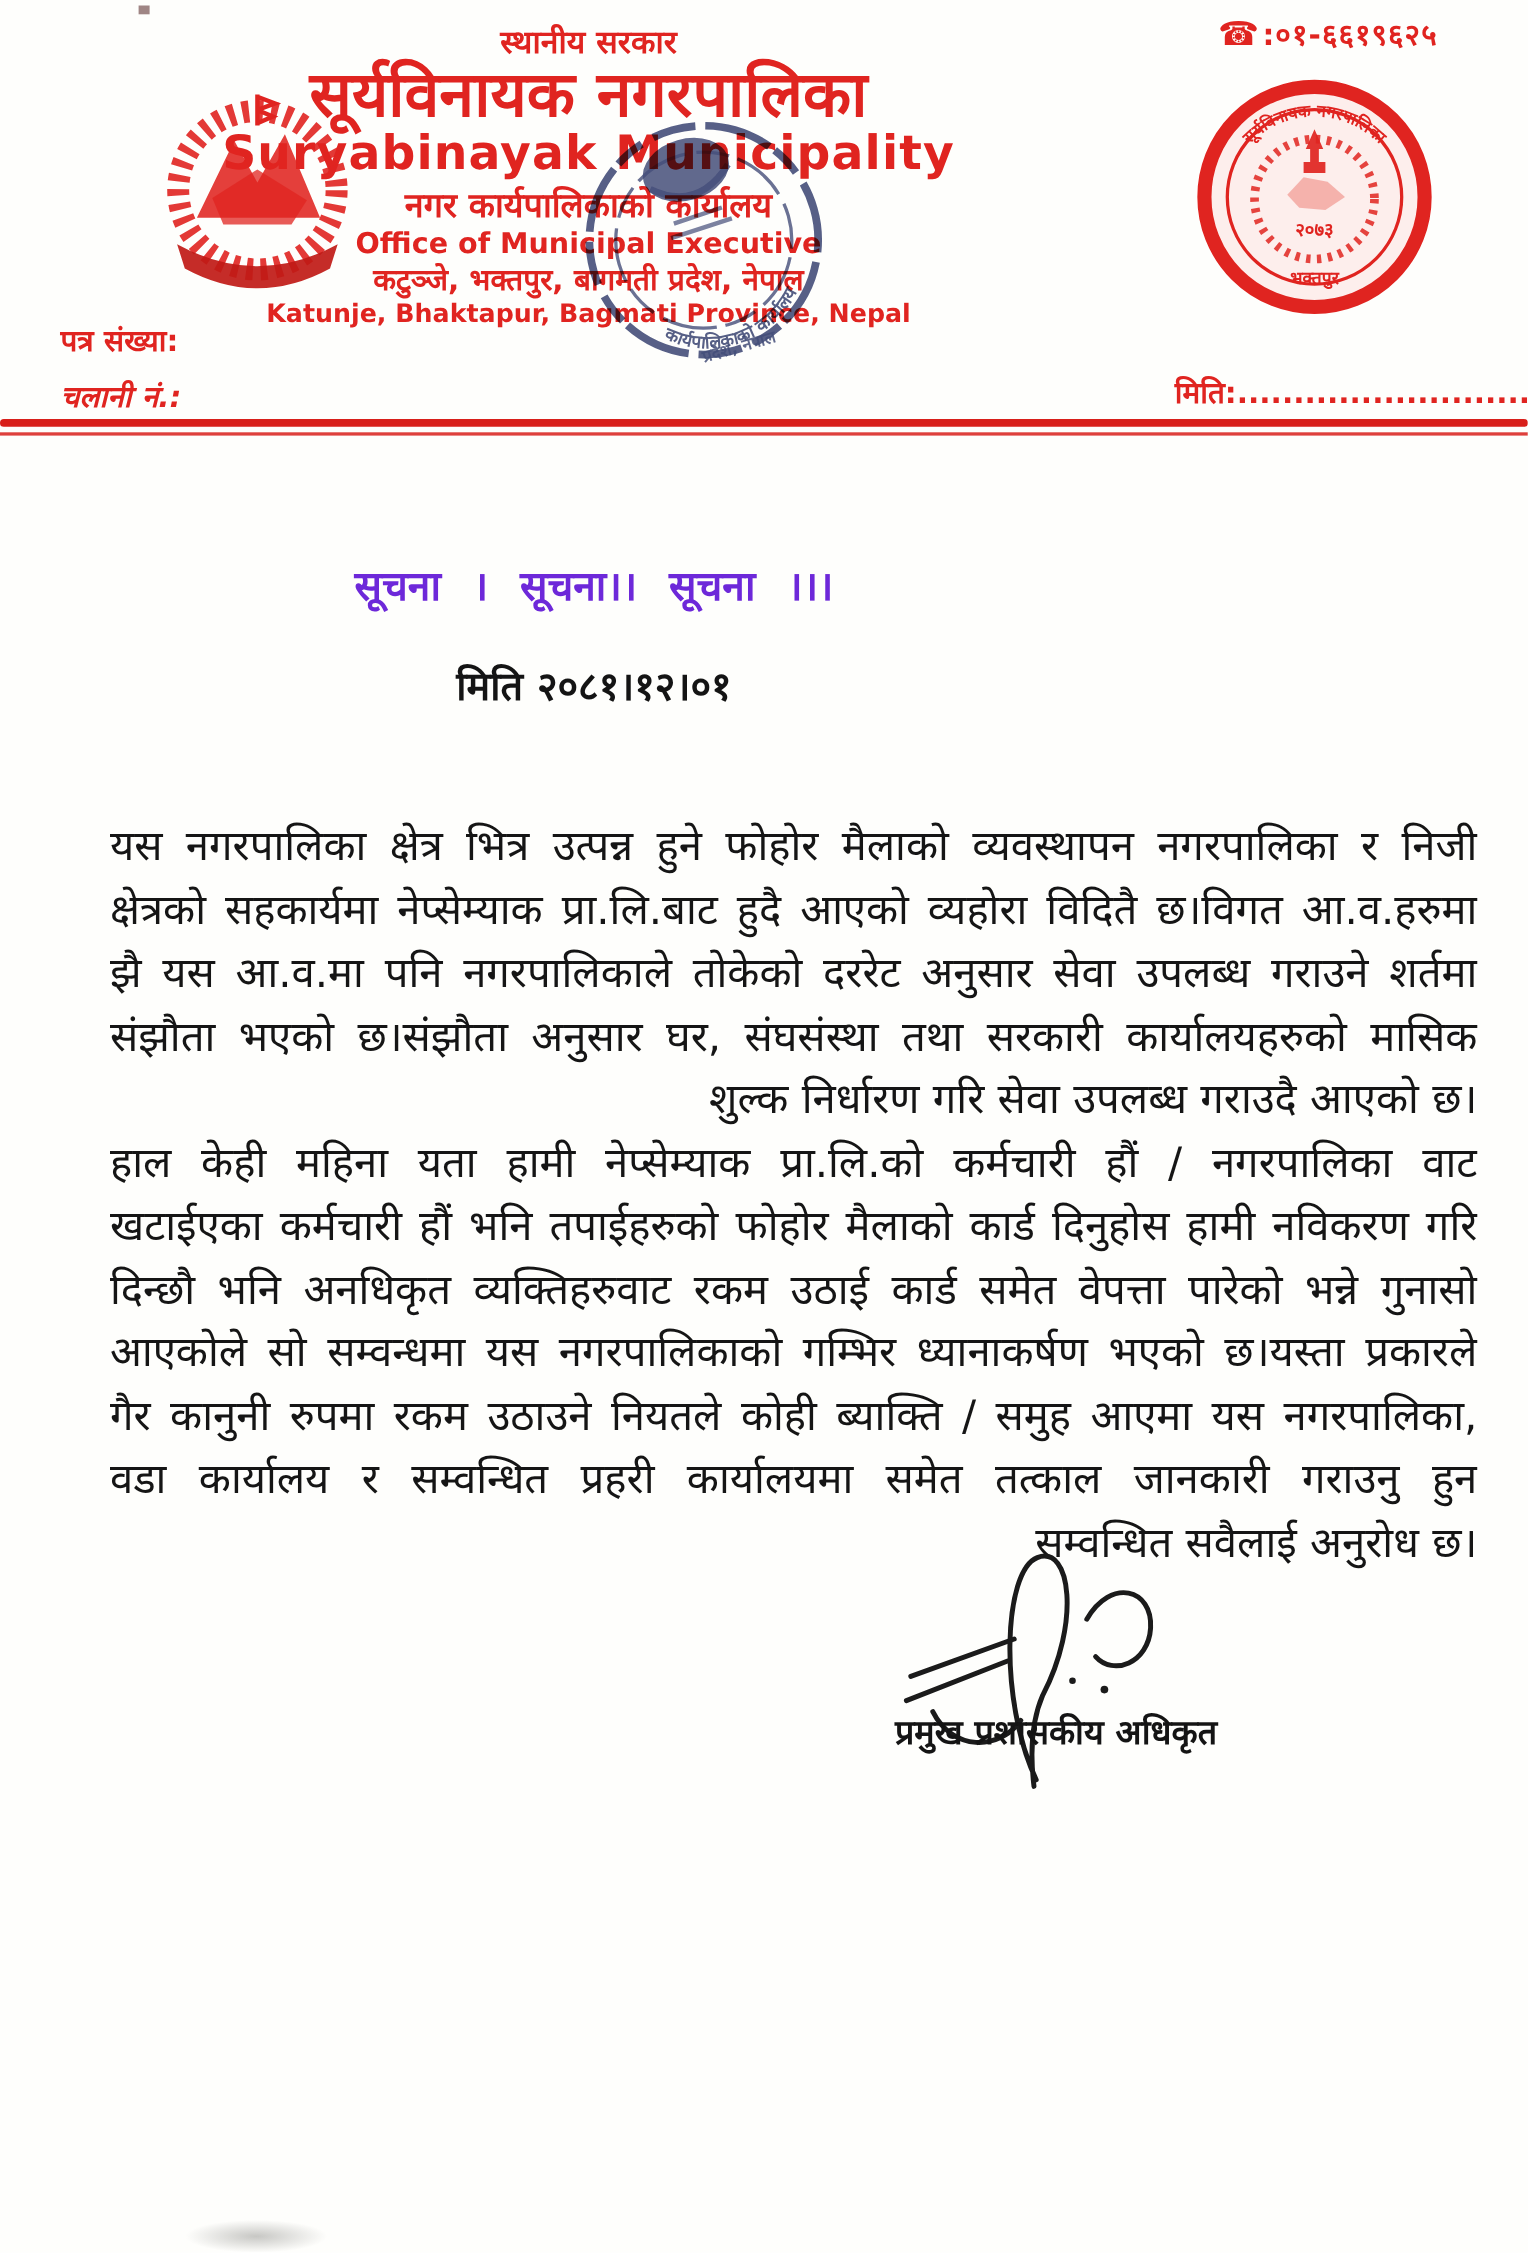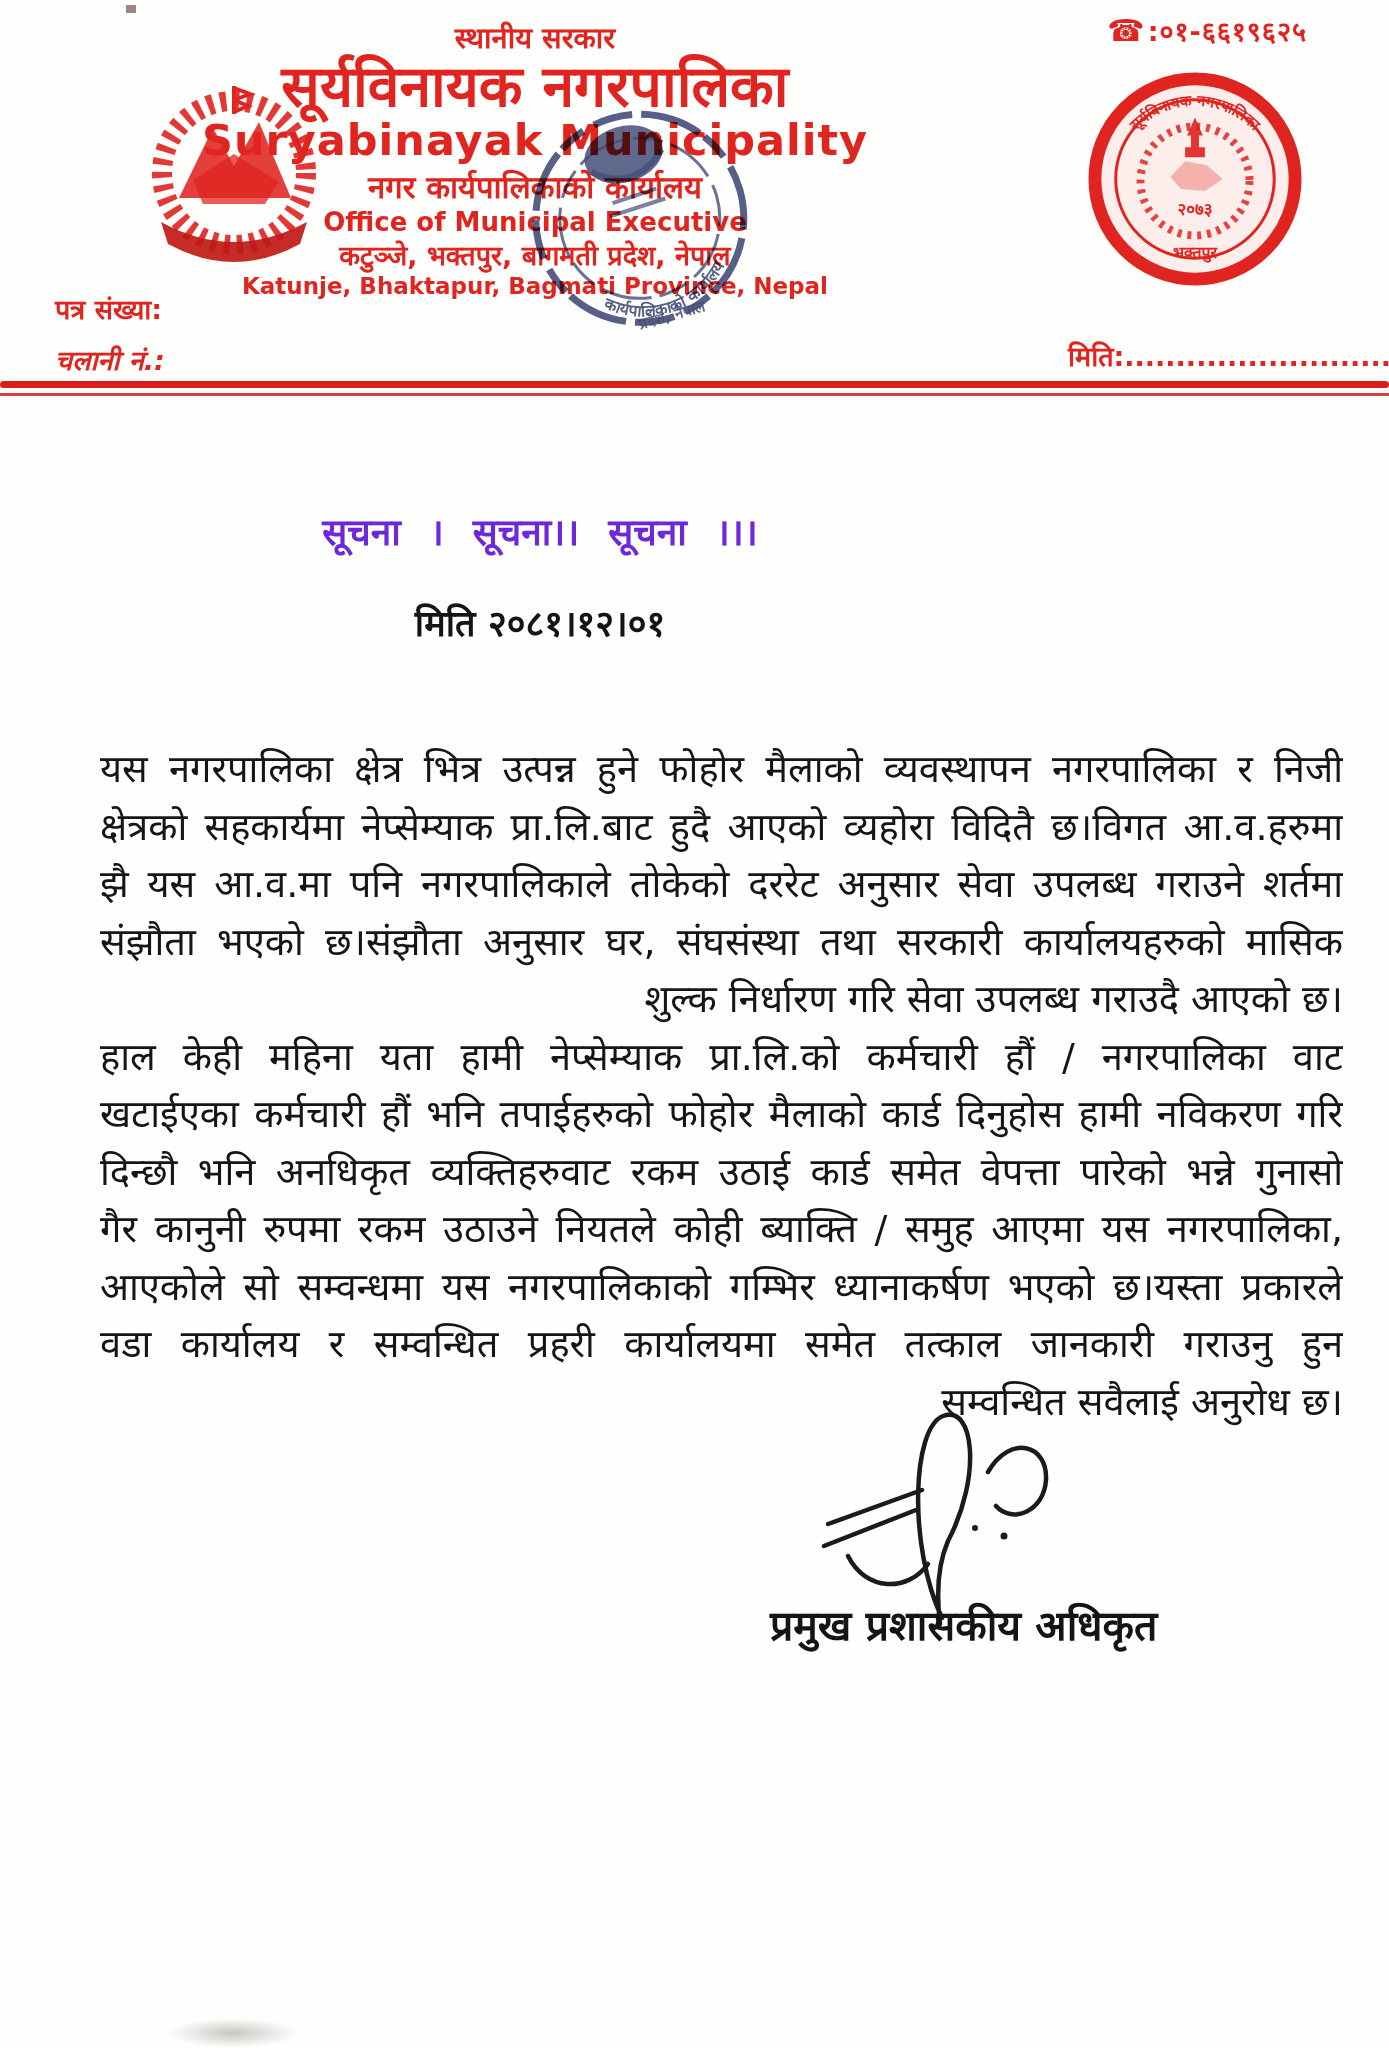--- a/index.html
+++ b/index.html
@@ -52,21 +52,21 @@
     position:absolute;left:100px;top:741px;width:1243px;
     font-size:38px;color:#151515;
   }
   .bline{display:block;height:57.5px;line-height:57.5px;white-space:nowrap;}
   .bline.full{text-align:justify;text-align-last:justify;white-space:normal;overflow:hidden;}
   .bline.end{text-align:right;}
   .sig-block{position:absolute;left:770px;top:1406px;width:380px;height:250px;}
   .sig-svg{position:absolute;left:20px;top:0;width:310px;height:245px;}
   .sig-title{
     position:absolute;left:0;top:146px;width:380px;text-align:center;
-    font-size:41px;font-weight:bold;color:#141414;white-space:nowrap;margin-top:44px;
+    font-size:31px;font-weight:bold;color:#141414;white-space:nowrap;
   }
   .smudge{position:absolute;left:168px;top:2018px;width:130px;height:30px;
     background:radial-gradient(ellipse at center,#9a9a96 0%,rgba(255,255,255,0) 70%);opacity:.55;}
 </style>
 </head>
 <body>
 
 <div class="page">
 
   <div class="scan-artifact"></div>
@@ -138,22 +138,22 @@
 
   <div class="body-text">
     <span class="bline full">यस नगरपालिका क्षेत्र भित्र उत्पन्न हुने फोहोर मैलाको व्यवस्थापन नगरपालिका र निजी</span>
     <span class="bline full">क्षेत्रको सहकार्यमा नेप्सेम्याक प्रा.लि.बाट हुदै आएको व्यहोरा विदितै छ।विगत आ.व.हरुमा</span>
     <span class="bline full">झै यस आ.व.मा पनि नगरपालिकाले तोकेको दररेट अनुसार  सेवा उपलब्ध गराउने शर्तमा</span>
     <span class="bline full">संझौता भएको छ।संझौता अनुसार घर, संघसंस्था तथा सरकारी कार्यालयहरुको मासिक</span>
     <span class="bline end">शुल्क निर्धारण गरि सेवा उपलब्ध गराउदै आएको छ।</span>
     <span class="bline full">हाल केही महिना यता हामी नेप्सेम्याक प्रा.लि.को कर्मचारी हौं / नगरपालिका वाट</span>
     <span class="bline full">खटाईएका कर्मचारी हौं भनि तपाईहरुको फोहोर मैलाको कार्ड दिनुहोस हामी नविकरण गरि</span>
     <span class="bline full">दिन्छौ भनि अनधिकृत व्यक्तिहरुवाट रकम उठाई कार्ड समेत वेपत्ता पारेको भन्ने गुनासो</span>
+    <span class="bline full">आएकोले सो सम्वन्धमा यस नगरपालिकाको गम्भिर ध्यानाकर्षण भएको छ।यस्ता प्रकारले</span>
     <span class="bline full">गैर कानुनी रुपमा रकम उठाउने नियतले  कोही ब्याक्ति / समुह आएमा यस नगरपालिका,</span>
-    <span class="bline full">आएकोले सो सम्वन्धमा यस नगरपालिकाको गम्भिर ध्यानाकर्षण भएको छ।यस्ता प्रकारले</span>
     <span class="bline full">वडा कार्यालय र सम्वन्धित प्रहरी कार्यालयमा समेत तत्काल जानकारी गराउनु हुन</span>
     <span class="bline end">सम्वन्धित सवैलाई अनुरोध छ।</span>
   </div>
 
   <div class="sig-block">
     <svg class="sig-svg" viewBox="0 0 310 245">
       <path d="M152 212 C118 140 122 22 153 10 C184 -2 192 70 158 135 C148 158 146 185 150 218" stroke="#1b1b1b" stroke-width="4.5" fill="none" stroke-linecap="round"></path>
       <path d="M38 118 L132 84 M34 140 L126 104" stroke="#1b1b1b" stroke-width="4.5" fill="none" stroke-linecap="round"></path>
       <path d="M58 150 C76 186 118 186 138 158" stroke="#1b1b1b" stroke-width="4.5" fill="none" stroke-linecap="round"></path>
       <path d="M198 66 C220 28 258 38 256 74 C254 106 222 118 206 100" stroke="#1b1b1b" stroke-width="4.5" fill="none" stroke-linecap="round"></path>

